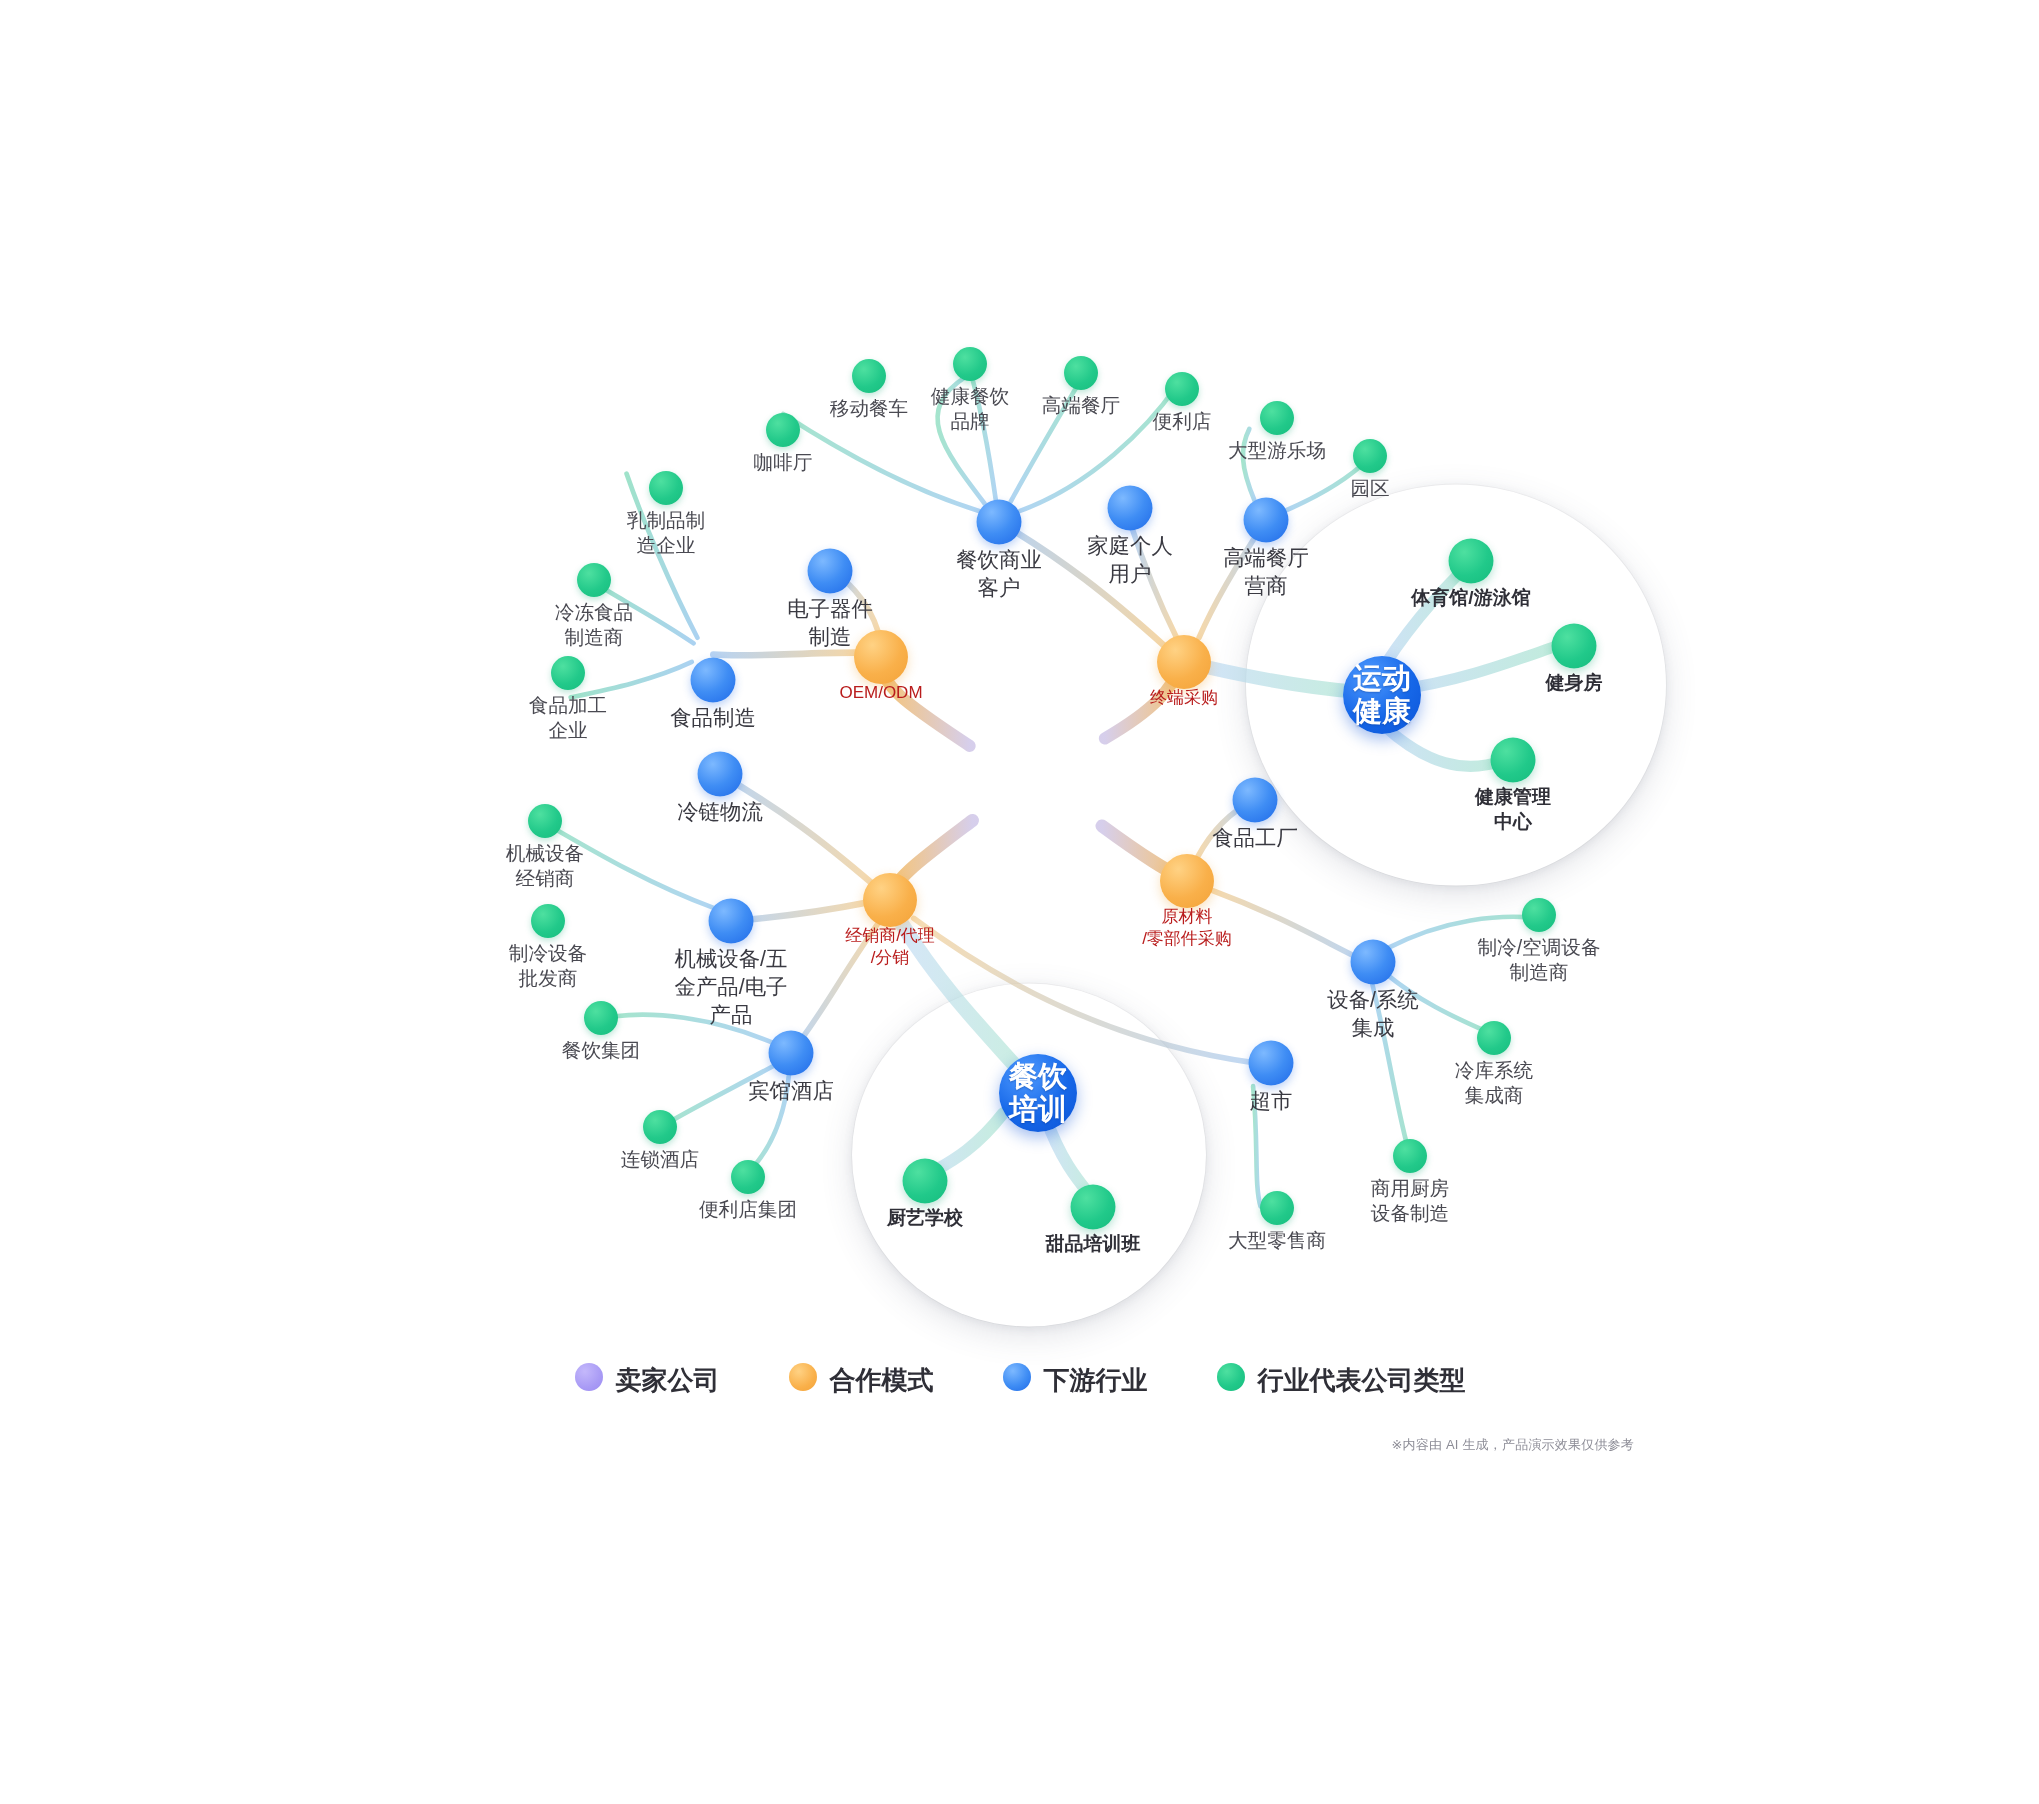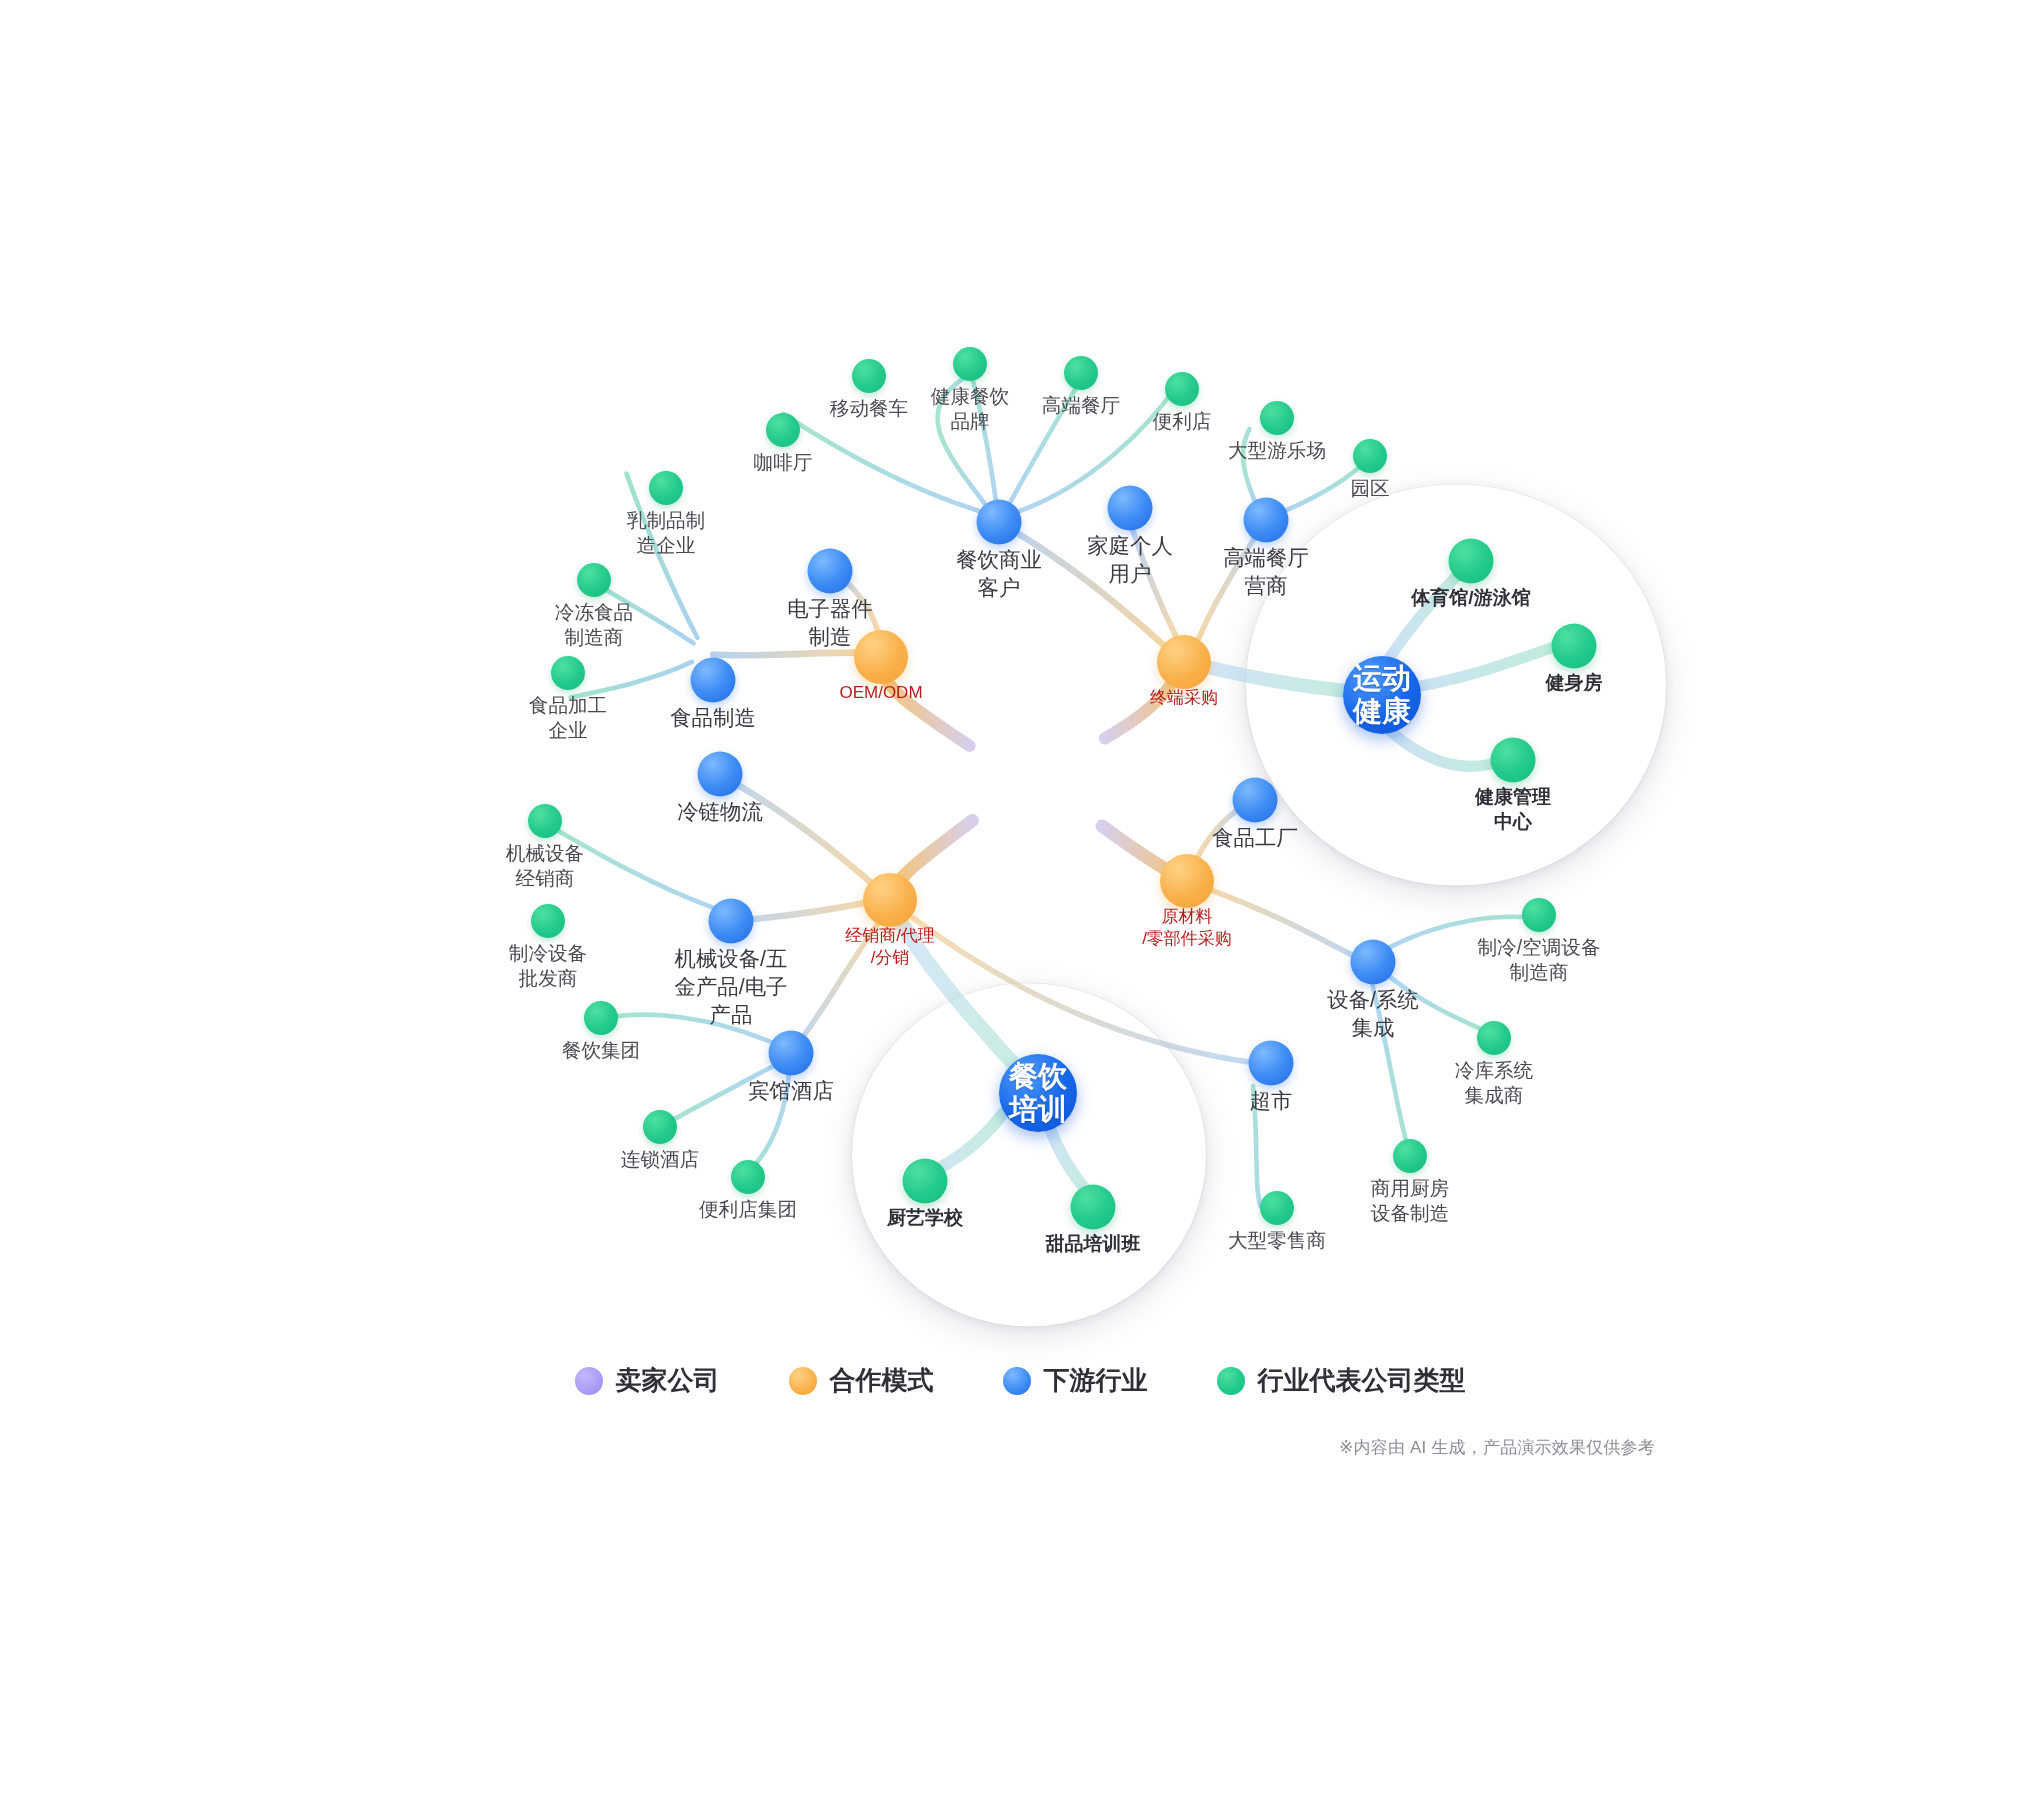--- a/index.html
+++ b/index.html
@@ -69,24 +69,24 @@
 
   
   .bubble{position:absolute;transform:translate(-50%,-50%);border-radius:50%;
     background:#ffffff;
     box-shadow:0 0 0 0.9px rgba(0,0,0,.035), 0 9.3px 32px rgba(80,90,110,.16),
                0 1.9px 9.3px rgba(80,90,110,.10);}
 
   
   #legend{position:absolute;left:0;top:1363px;width:2040px;
     display:flex;justify-content:center;align-items:center;gap:69px;}
-  .lg{display:flex;align-items:center;gap:13px;}
+  .lg{display:flex;align-items:flex-start;gap:13px;}
   .lg .sw{width:28px;height:28px;border-radius:50%;display:block;}
   .lg .tx{font-size:26px;font-weight:700;color:#2f2f37;white-space:nowrap;}
-  #footnote{position:absolute;right:385px;top:1436px;font-size:17px;color:#8c8c96;
+  #footnote{position:absolute;right:406px;top:1436px;font-size:13px;color:#8c8c96;
     white-space:nowrap;letter-spacing:0.2px;}
 </style>
 </head>
 <body>
 
 <div id="stage">
 
   <div class="bubble" style="left:1456px;top:685px;width:420px;height:401px;"></div>
   <div class="bubble" style="left:1029px;top:1155px;width:354px;height:343px;"></div>
 

